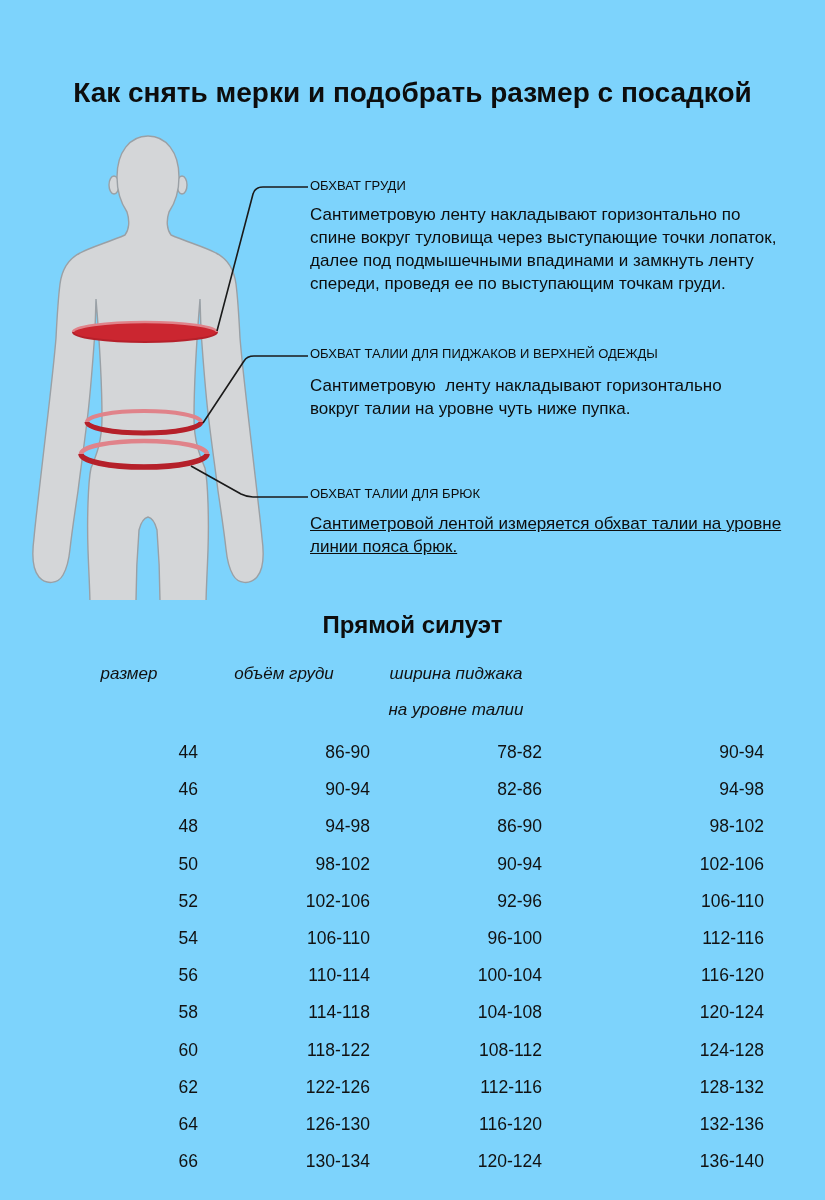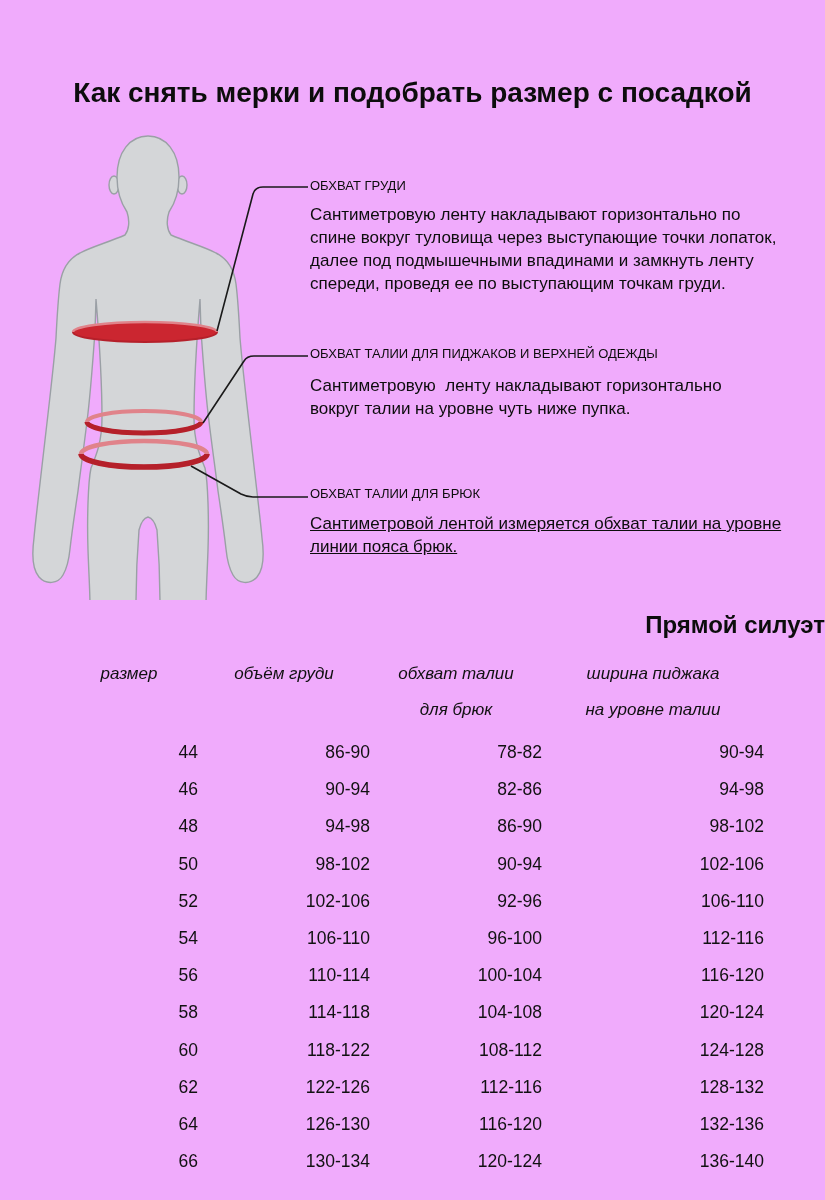--- a/index.html
+++ b/index.html
@@ -1,37 +1,37 @@
 <!DOCTYPE html>
 <html style="--sil-fill: #d4d6d8; --sil-stroke: #9aa0a5; --band-main: #cb2630; --band-dark: #b5202a; --band-light: #e0838a; --leader: #1a1a1a;"><head>
 <meta charset="utf-8">
 <style>
   html,body{margin:0;padding:0;background:#ffffff;}
   .page{
-    position:relative;width:825px;height:1200px;background:#f0abfc;overflow:hidden;
+    position:relative;width:825px;height:1200px;background:#7dd3fc;overflow:hidden;
     font-family:"Liberation Sans","DejaVu Sans",sans-serif;color:#111;
   }
   .title{
     position:absolute;left:0;right:0;top:76px;text-align:center;
     font-size:28px;font-weight:bold;line-height:34px;color:#0d0d0d;
   }
   .figure{position:absolute;left:25px;top:130px;width:290px;height:470px;overflow:hidden;}
   .sil{fill:var(--sil-fill,#d4d6d8);stroke:var(--sil-stroke,#9aa0a5);stroke-width:1.4;}
   .band-fill{fill:var(--band-main,#cb2630);stroke:none;}
   .arc-light{fill:none;stroke:var(--band-light,#e0838a);}
   .arc-dark{fill:none;stroke:var(--band-dark,#b5202a);}
   .leader{fill:none;stroke:var(--leader,#1a1a1a);stroke-width:1.6;}
   .sec{position:absolute;left:310px;width:475px;}
   .sec-h{font-size:13px;line-height:22px;white-space:nowrap;color:#0d0d0d;}
   .sec-b{font-size:17px;line-height:23px;white-space:pre-wrap;color:#0d0d0d;}
   .sec1{top:175px;} .sec1 .sec-b{margin-top:6px;}
   .sec2{top:343px;} .sec2 .sec-b{margin-top:9px;}
   .sec3{top:483px;} .sec3 .sec-b{margin-top:7px;text-decoration:underline;}
   .tbl-title{
-    position:absolute;left:0;right:0;top:610px;text-align:right;
+    position:absolute;left:0;right:0;top:610px;text-align:center;
     font-size:24px;font-weight:bold;line-height:30px;color:#0d0d0d;
   }
   .thead,.trow{
     position:relative;display:grid;grid-template-columns:138px 172px 172px 222px;
   }
   .thead{position:absolute;left:60px;top:663px;width:704px;}
   .hcol{text-align:center;font-style:italic;}
   .h1{font-size:17px;line-height:22px;height:36px;}
   .h2{font-size:17px;line-height:22px;height:22px;}
   .tbody{position:absolute;left:60px;top:734px;width:704px;}
@@ -147,24 +147,20 @@
   <div class="thead">
     <div class="hcol">
       <div class="h1">размер</div>
       <div class="h2"></div>
     </div>
     <div class="hcol">
       <div class="h1">объём груди</div>
       <div class="h2"></div>
     </div>
     <div class="hcol">
-      <div class="h1">обхват талии</div>
-      <div class="h2">для брюк</div>
-    </div>
-    <div class="hcol">
       <div class="h1">ширина пиджака</div>
       <div class="h2">на уровне талии</div>
     </div>
   </div>
 
   <div class="tbody">
       <div class="trow">
         <div class="tcell">44</div>
         <div class="tcell">86-90</div>
         <div class="tcell">78-82</div>

